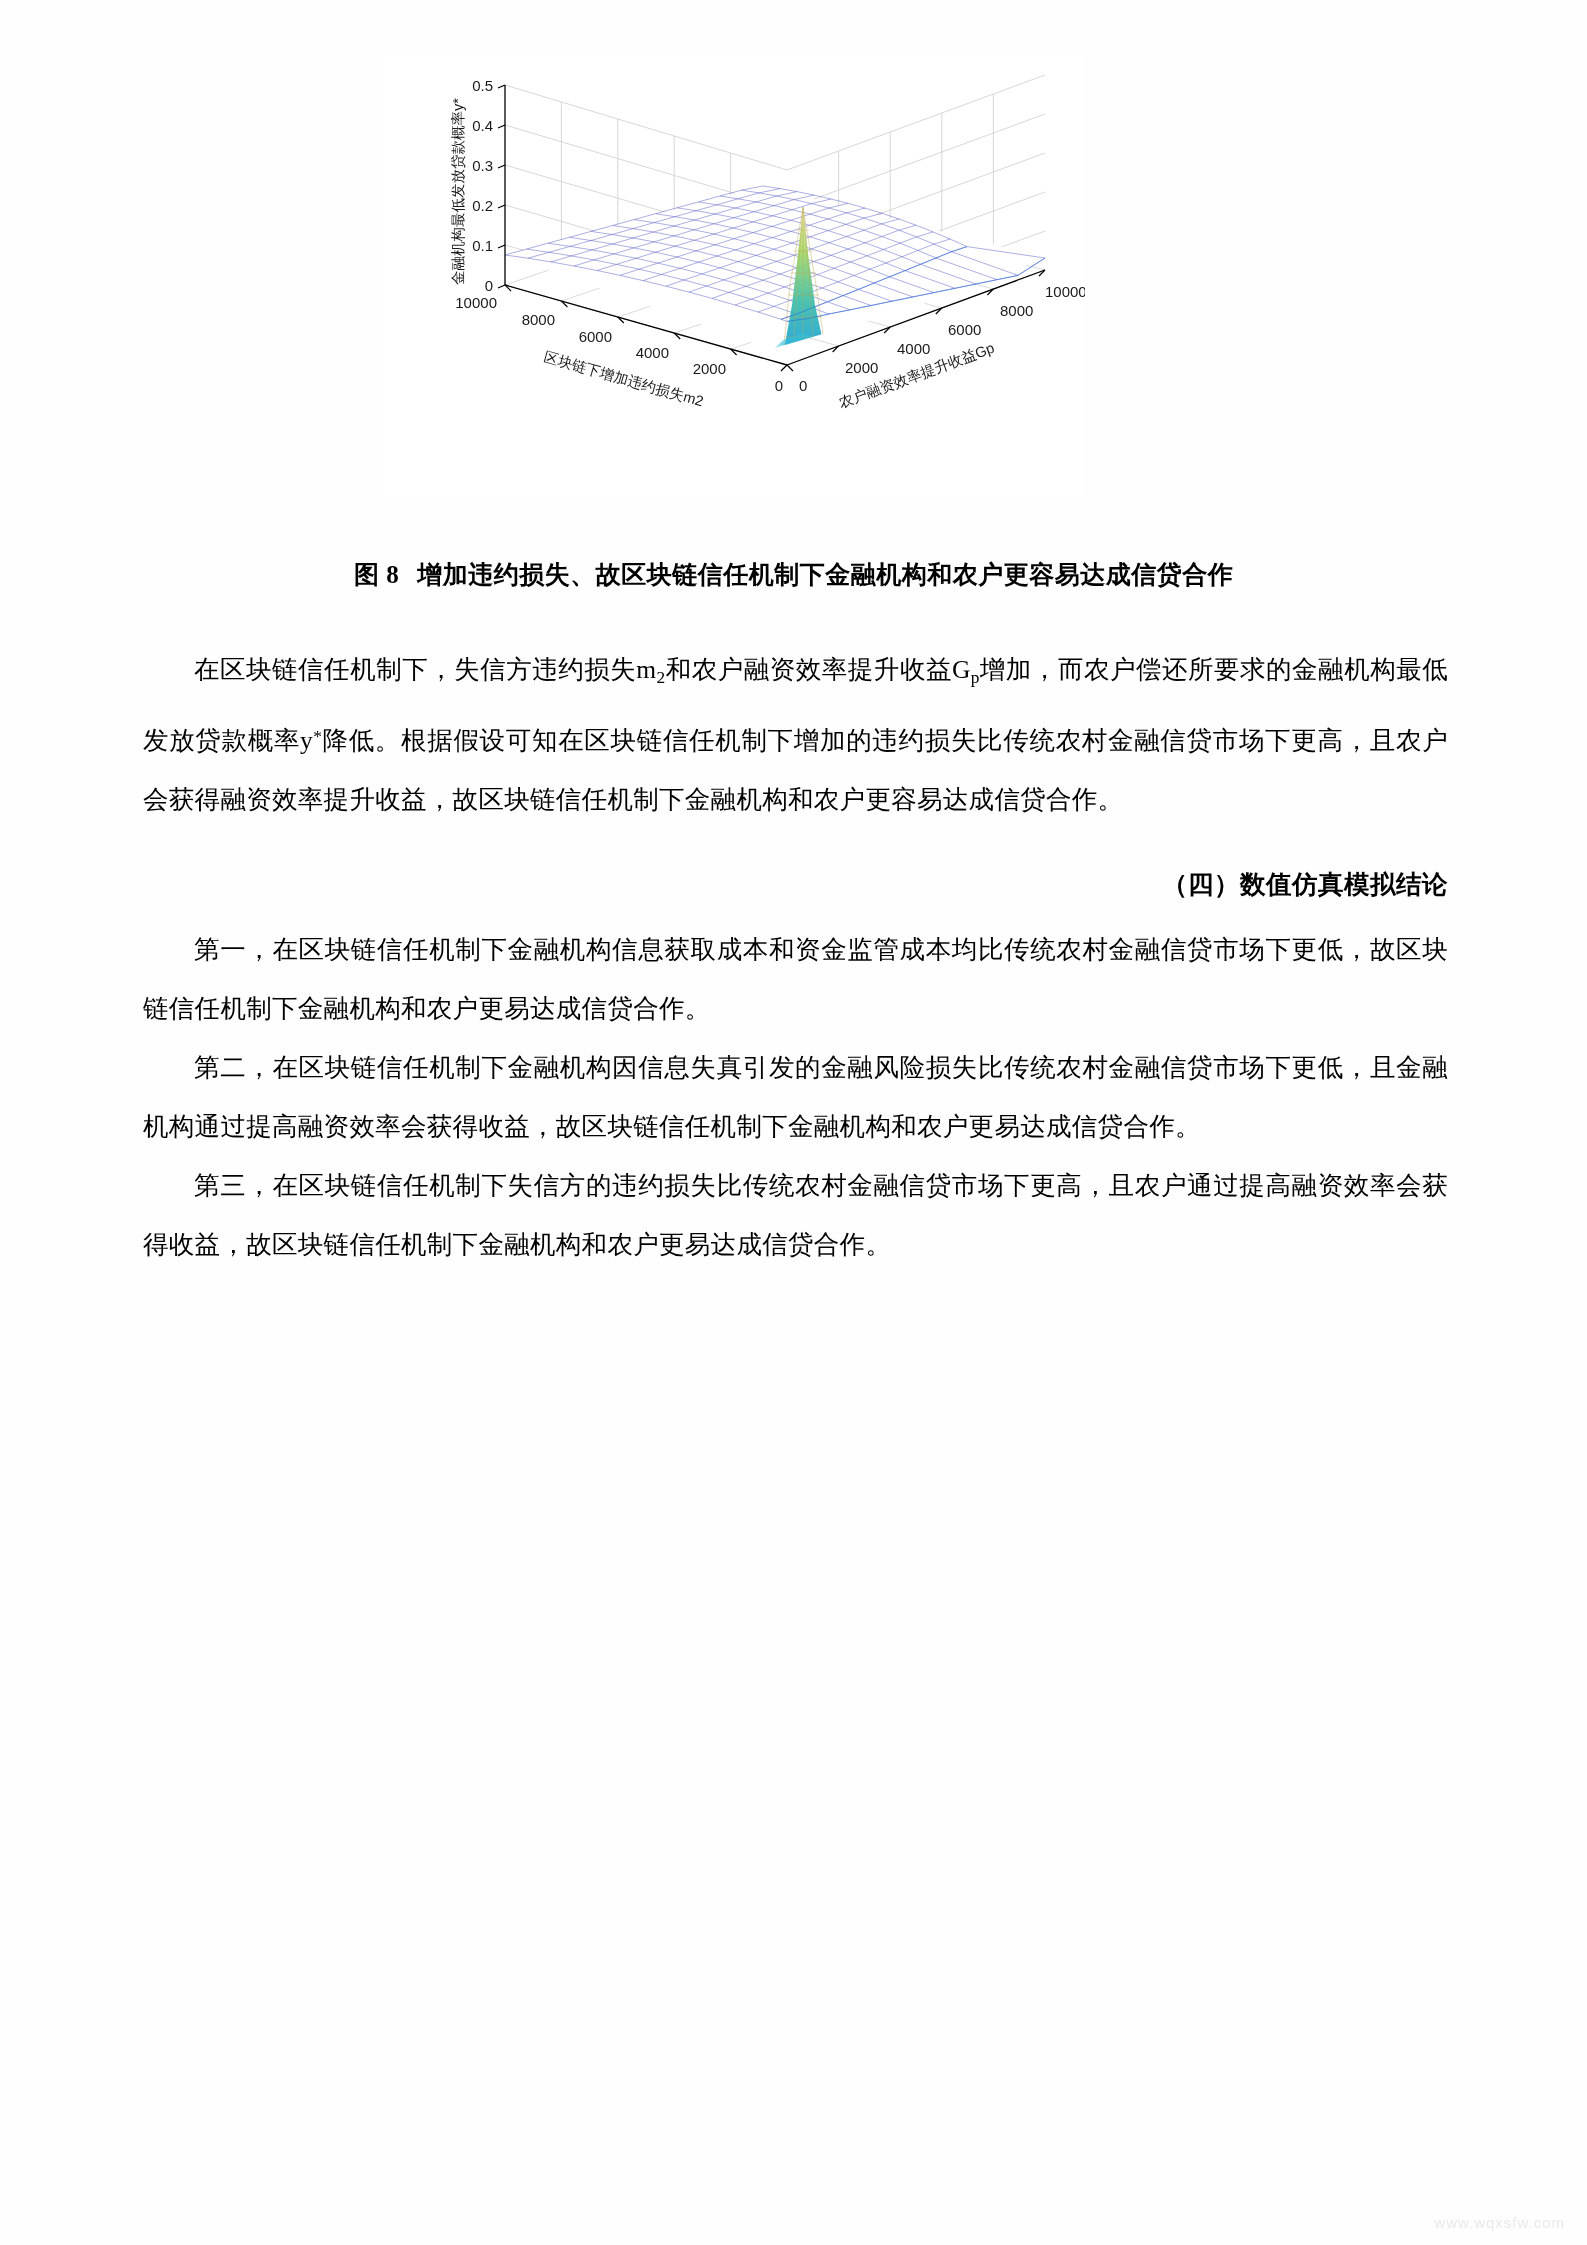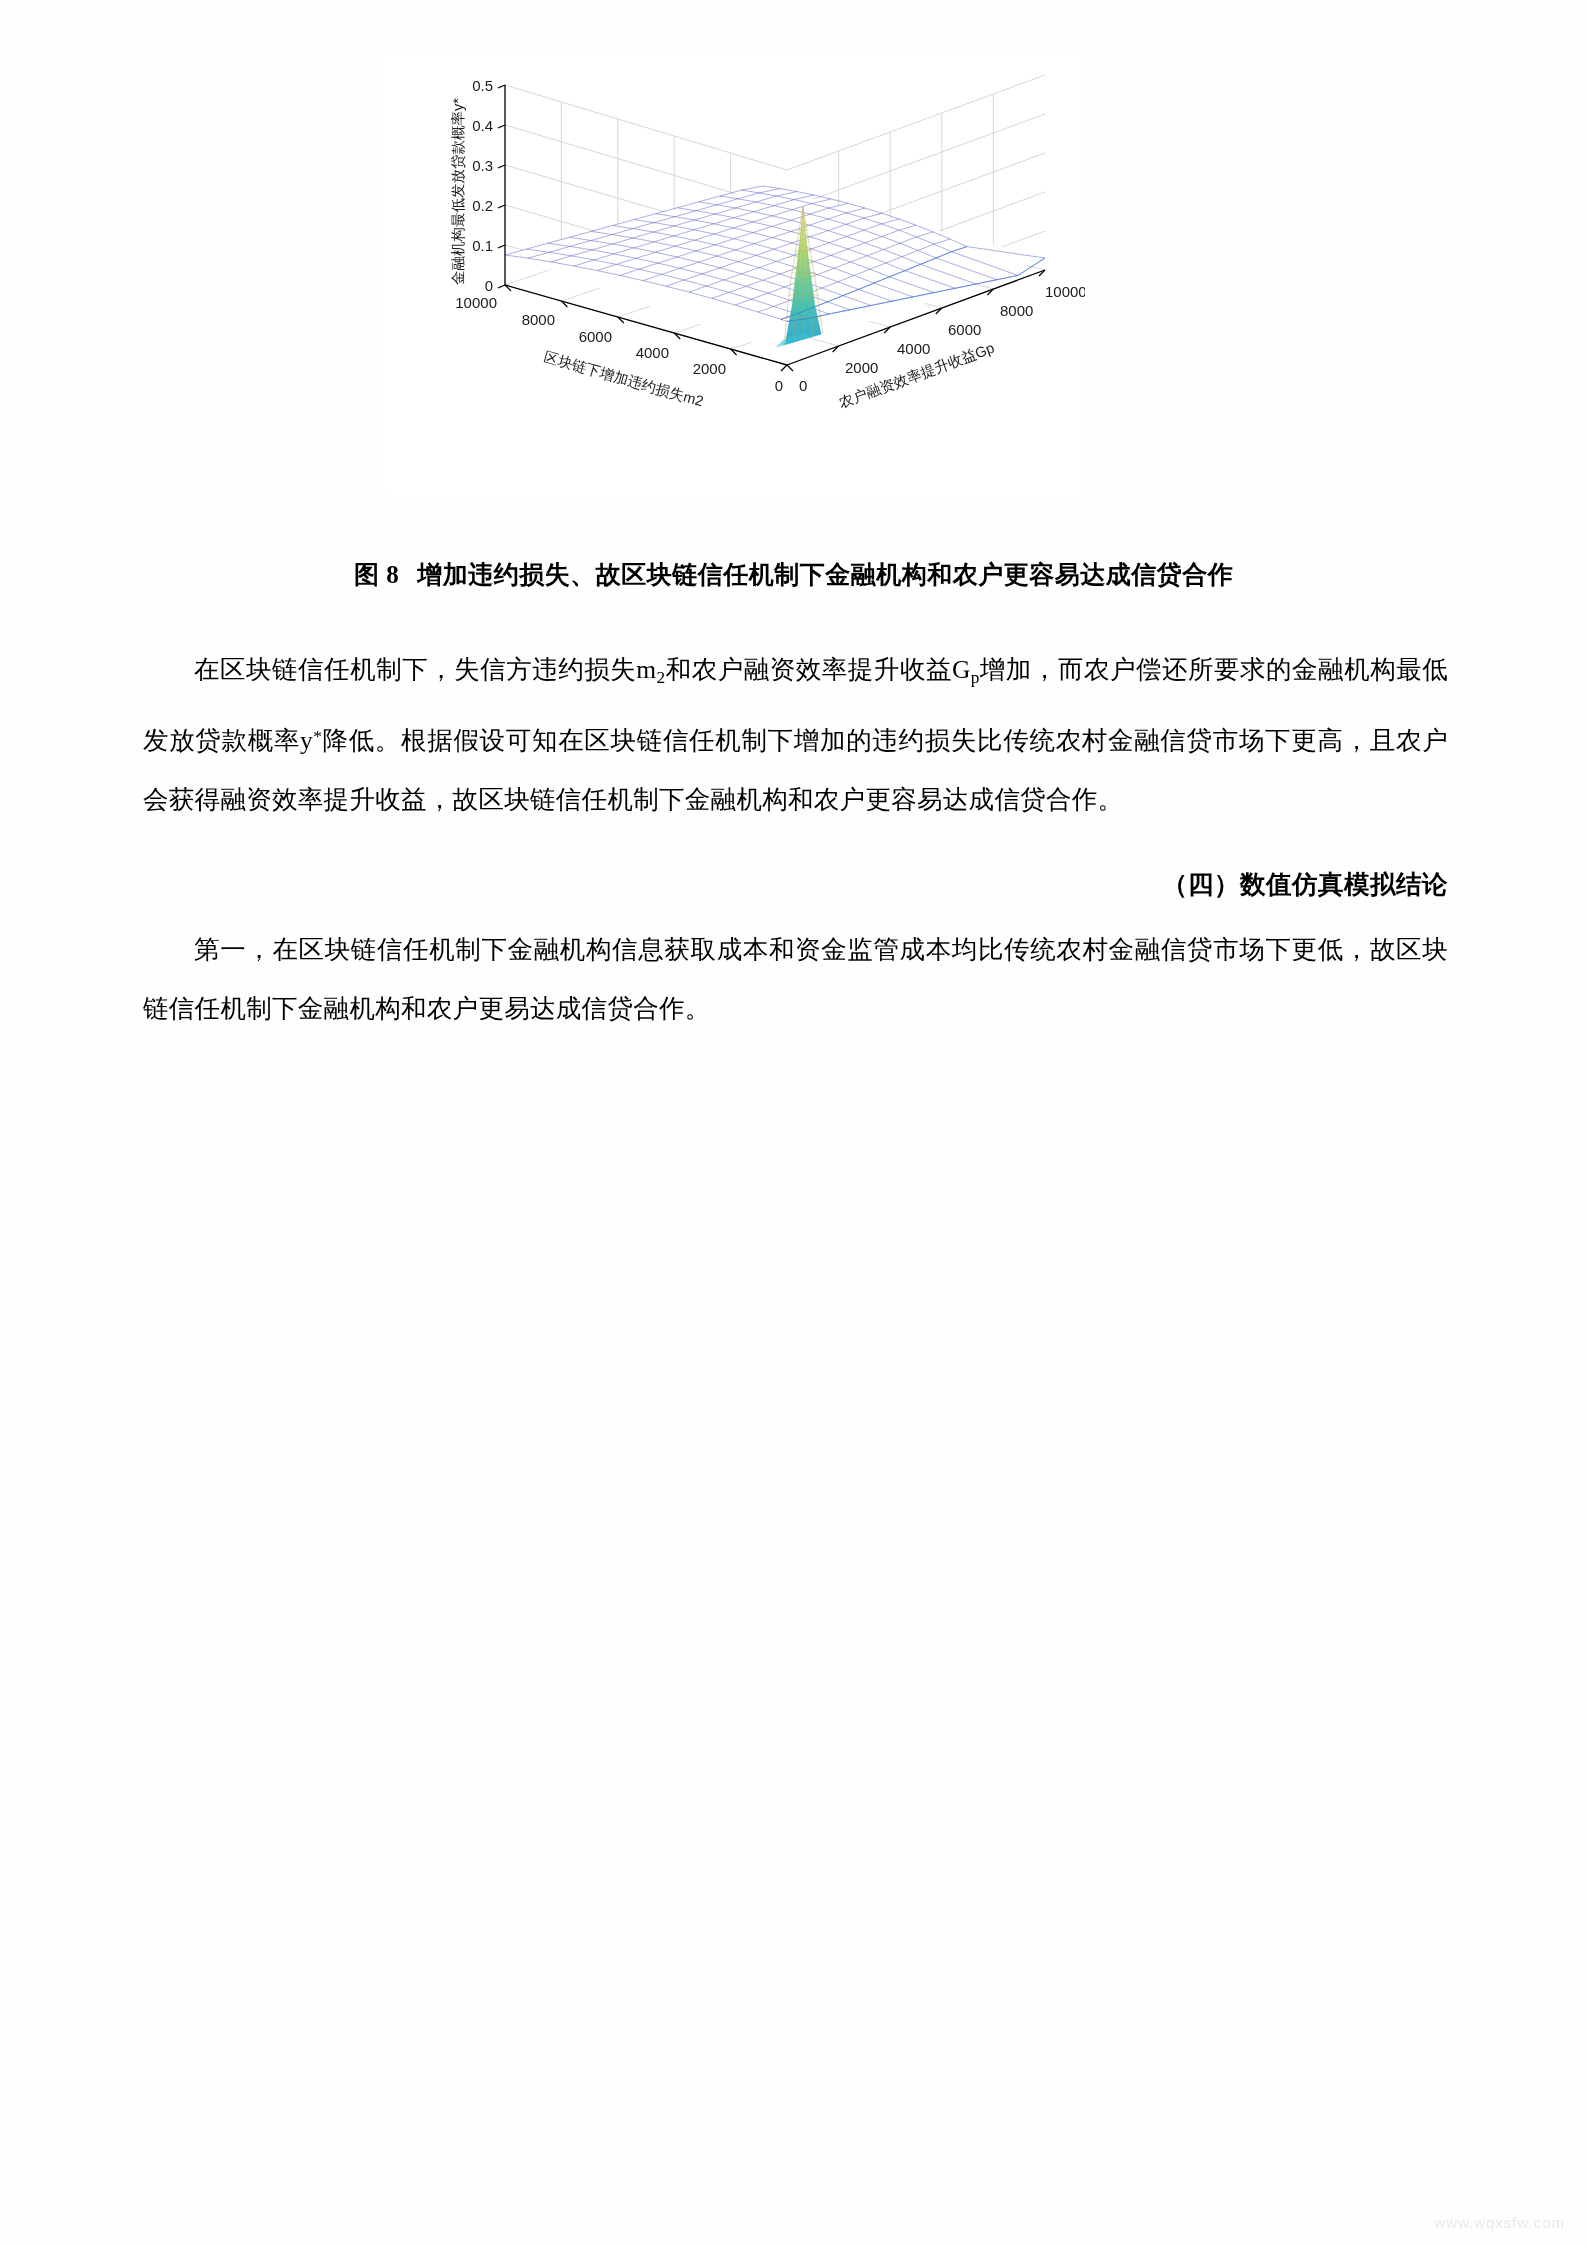--- a/index.html
+++ b/index.html
@@ -340,19 +340,25 @@
     </p>
 
     <h3 class="heading">
       <span>（四）数值仿真模拟结论</span>
     </h3>
 
     <p class="para">
       <span>第一，在区块链信任机制下金融机构信息获取成本和资金监管成本均比传统农村金融信贷市场下更低，故区块链信任机制下金融机构和农户更易达成信贷合作。</span>
     </p>
 
-
+    <p class="para">
+      <span>第二，在区块链信任机制下金融机构因信息失真引发的金融风险损失比传统农村金融信贷市场下更低，且金融机构通过提高融资效率会获得收益，故区块链信任机制下金融机构和农户更易达成信贷合作。</span>
+    </p>
+
+    <p class="para">
+      <span>第三，在区块链信任机制下失信方的违约损失比传统农村金融信贷市场下更高，且农户通过提高融资效率会获得收益，故区块链信任机制下金融机构和农户更易达成信贷合作。</span>
+    </p>
 
   </div>
 
   <div class="watermark">www.wqxsfw.com</div>
 
 </div>
 
 </body></html>

